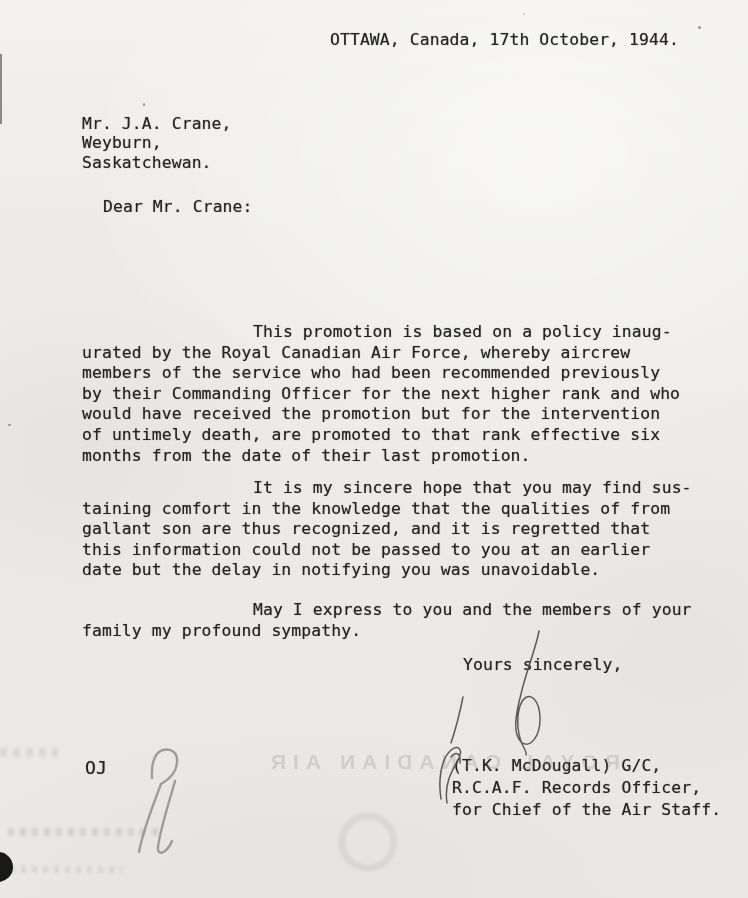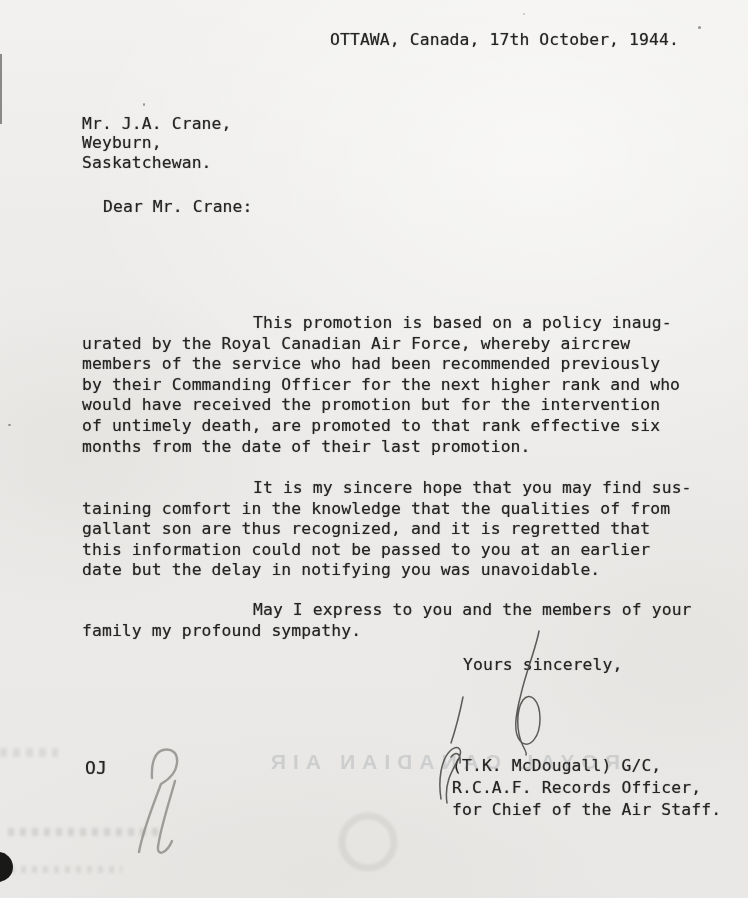--- a/index.html
+++ b/index.html
@@ -18,21 +18,21 @@
     position:absolute;
     font-size:16.4px; line-height:21px; color:#242423;
     white-space:pre; letter-spacing:.1px;
     text-shadow:0 0 1px rgba(30,30,28,.55);
   }
   .dateline   { left:330px; top:29px; }
   .address    { left:82px;  top:114px; line-height:19.3px; }
   .salutation { left:72px;  top:196px;margin-left:31px; }
   .para       { left:82px;  text-indent:171px; }
   .p1 { top:233px; line-height:21px; }
-  .p2 { top:313px; line-height:20.6px; }
+  .p2 { top:322px; line-height:20.6px; }
   .p3 { top:478px; line-height:20.6px; }
   .p4 { top:600px; line-height:20.6px; }
   .closing  { left:463px; top:654px; }
   .sigblock { left:452px; top:755px; line-height:21.8px; }
   .typist   { left:85px;  top:757px; font-size:18px; }
 
   .bleed {
     position:absolute; left:150px; top:750px; width:470px; height:26px;
     transform:scaleX(-1);
     font-family:"Liberation Sans","DejaVu Sans",sans-serif;

